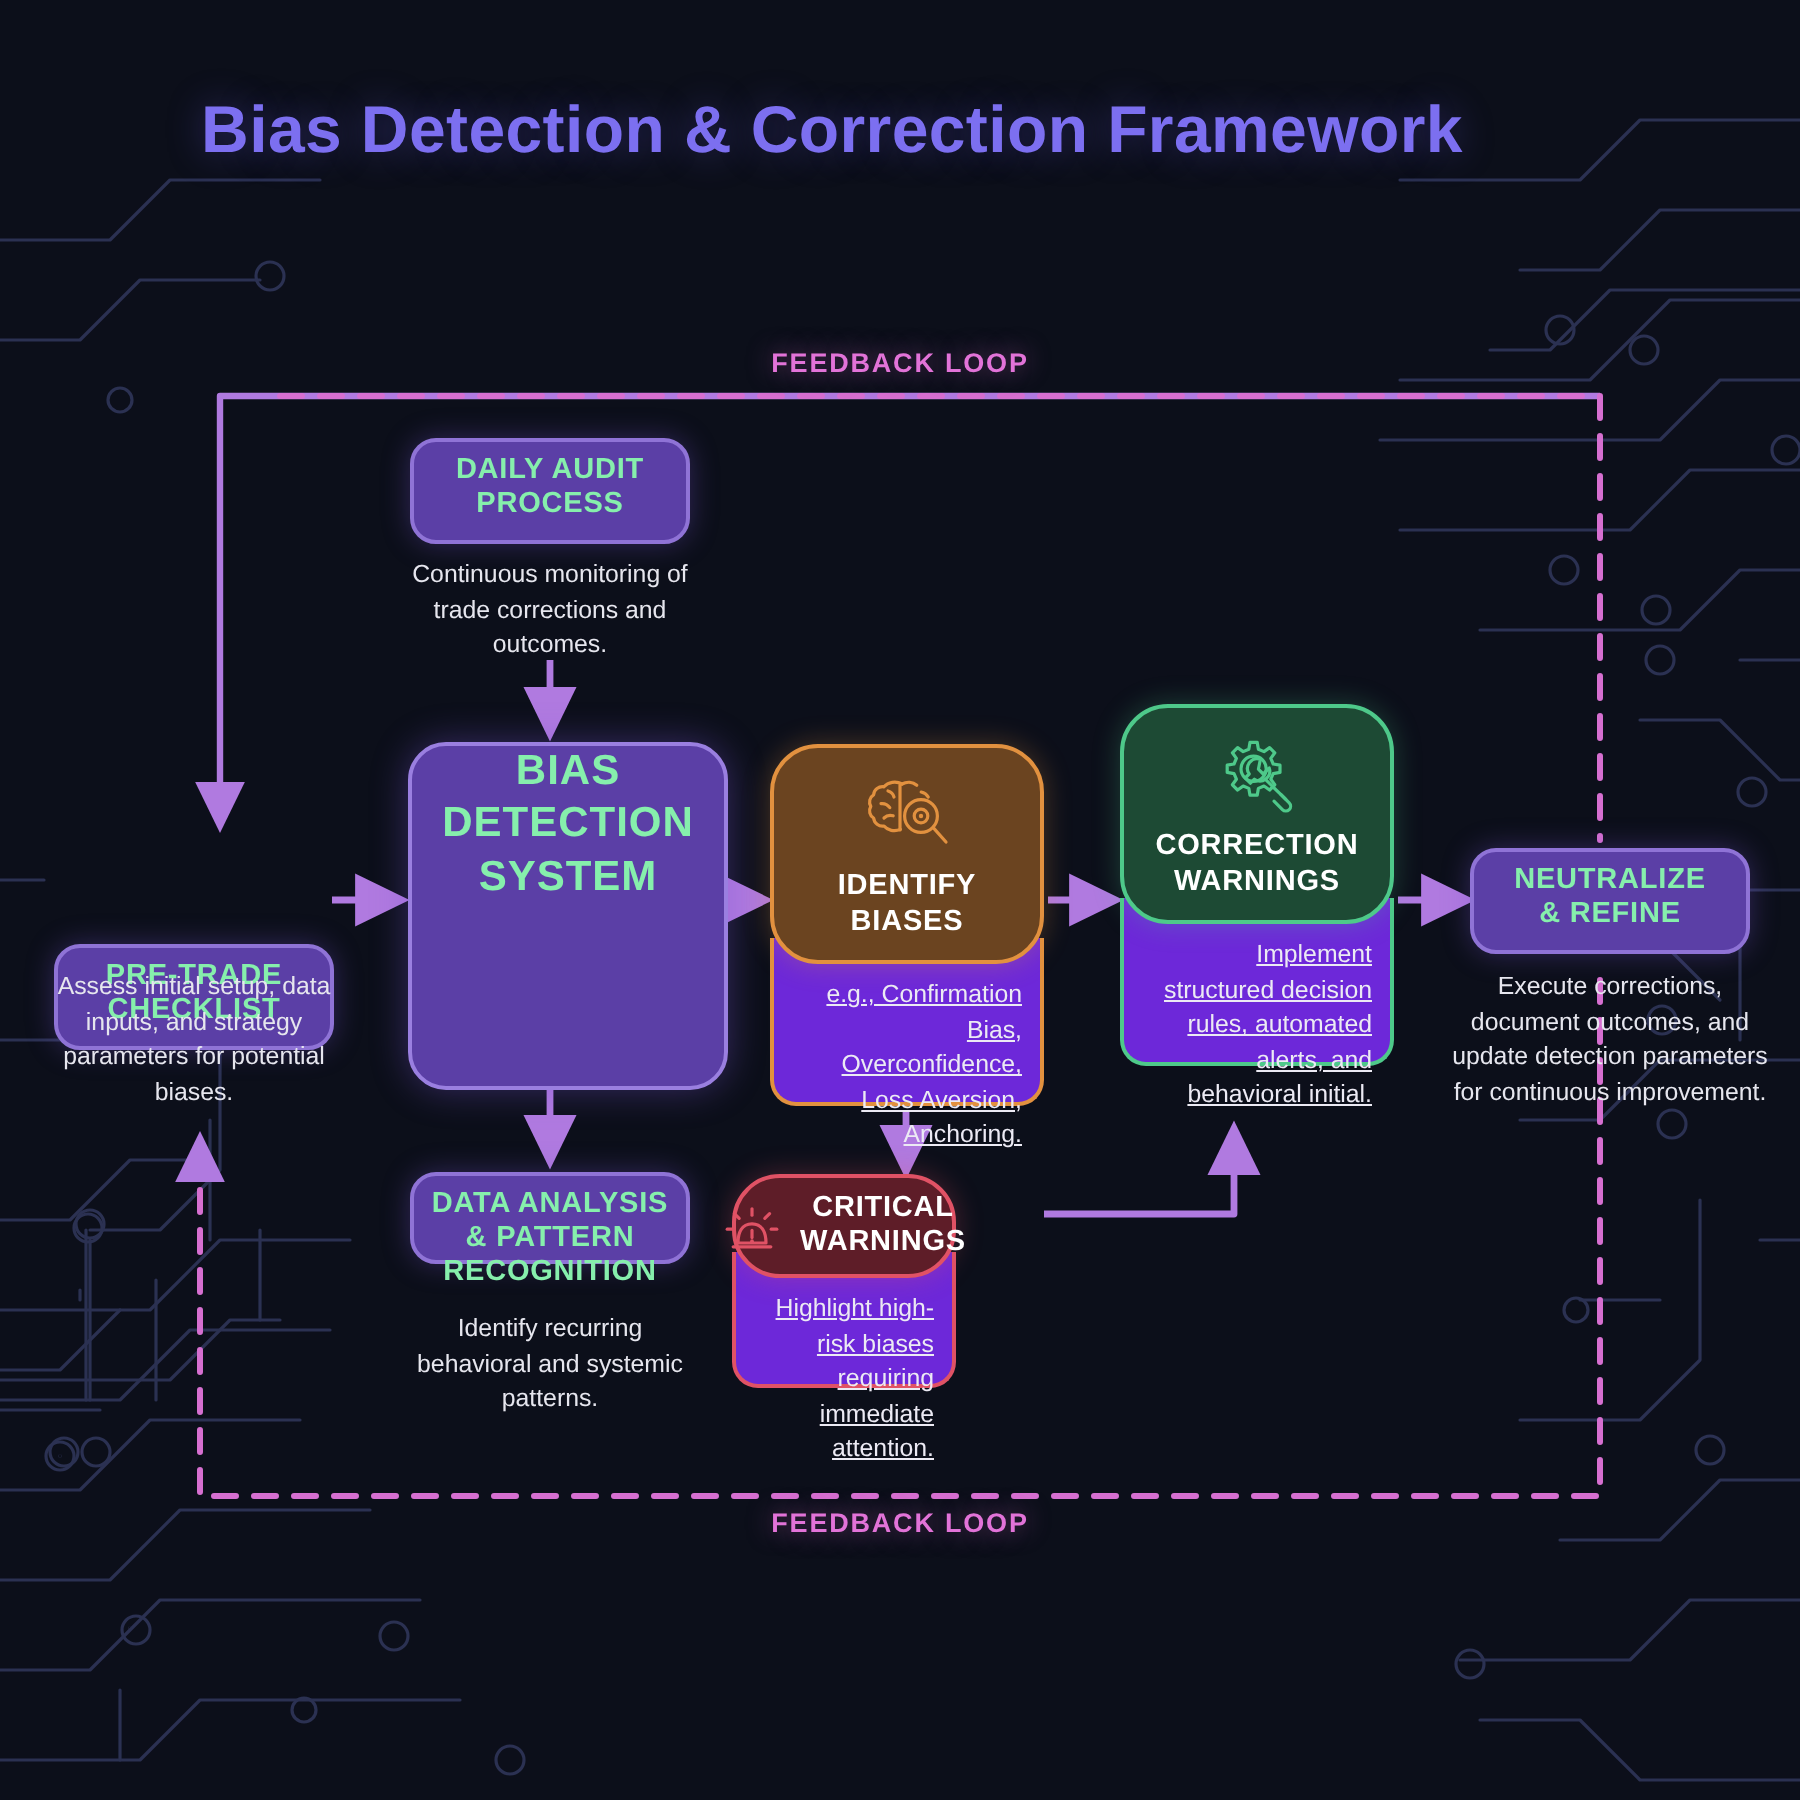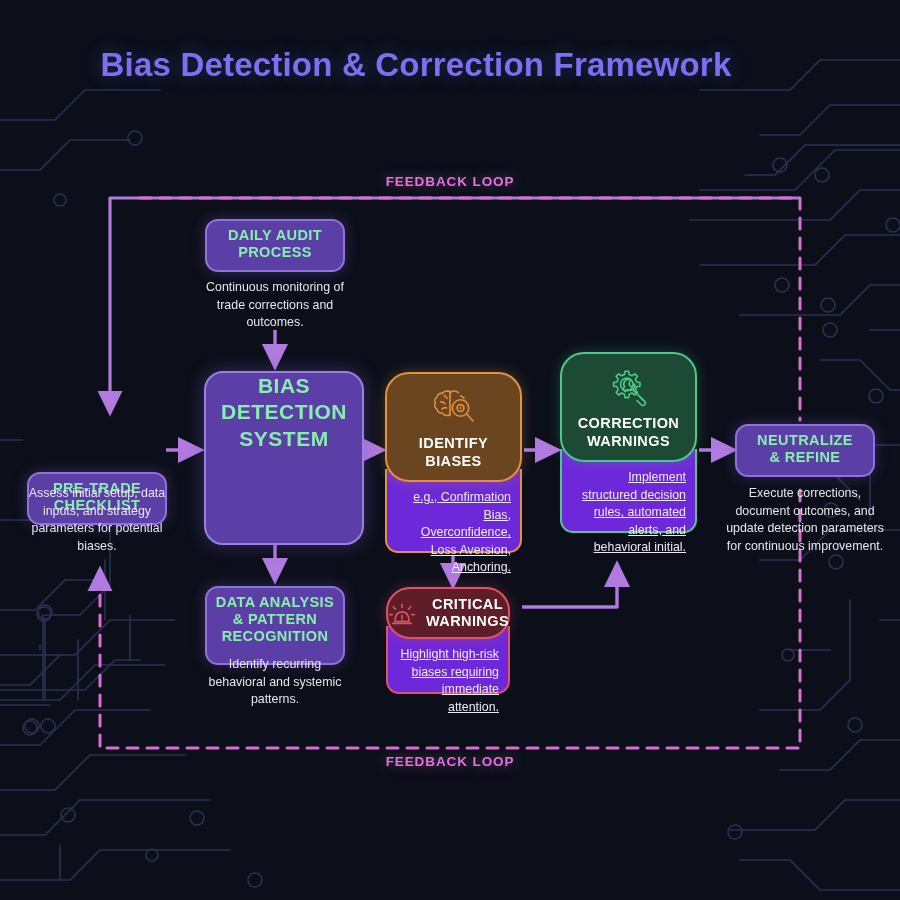--- a/index.html
+++ b/index.html
@@ -357,29 +357,29 @@
 
   <div class="node" style="left:735px; top:424px; width:140px;">
     <div class="chip pill" style="height:53px;">
       <span class="chip-title">NEUTRALIZE</span>
       <span class="chip-title">&amp; REFINE</span>
     </div>
     <div class="caption" style="top:61px; width:158px;">Execute corrections, document outcomes, and update detection parameters for continuous improvement.</div>
   </div>
 
   <div class="node" style="left:205px; top:586px; width:140px;">
-    <div class="chip pill" style="height:79px;">
+    <div class="chip pill" style="height:46px;">
       <span class="chip-title">DATA ANALYSIS</span>
       <span class="chip-title">&amp; PATTERN</span>
       <span class="chip-title">RECOGNITION</span>
     </div>
     <div class="caption" style="top:70px; width:152px;">Identify recurring behavioral and systemic patterns.</div>
   </div>
 
-  <div class="card card-red" style="left:386px; top:587px; width:124px;">
+  <div class="card card-red" style="left:366px; top:587px; width:112px;">
     <div class="card-head" style="height:52px;">
       <span class="icon-slot">
         <svg width="30" height="30" viewBox="0 0 30 30" fill="none" stroke="#e05265" stroke-width="1.6" stroke-linecap="round" stroke-linejoin="round">
           <path d="M8 23.5c0-5 1.8-9.6 7-9.6s7 4.6 7 9.6z"></path>
           <path d="M5.6 25.4h18.8"></path>
           <path d="M15 17.2v3.6"></path>
           <circle cx="15" cy="22.6" r=".95" fill="#e05265" stroke="none"></circle>
           <path d="M15 9.6V6.4"></path>
           <path d="M8.6 11.2 6.2 8.8"></path>
           <path d="M21.4 11.2 23.8 8.8"></path>

